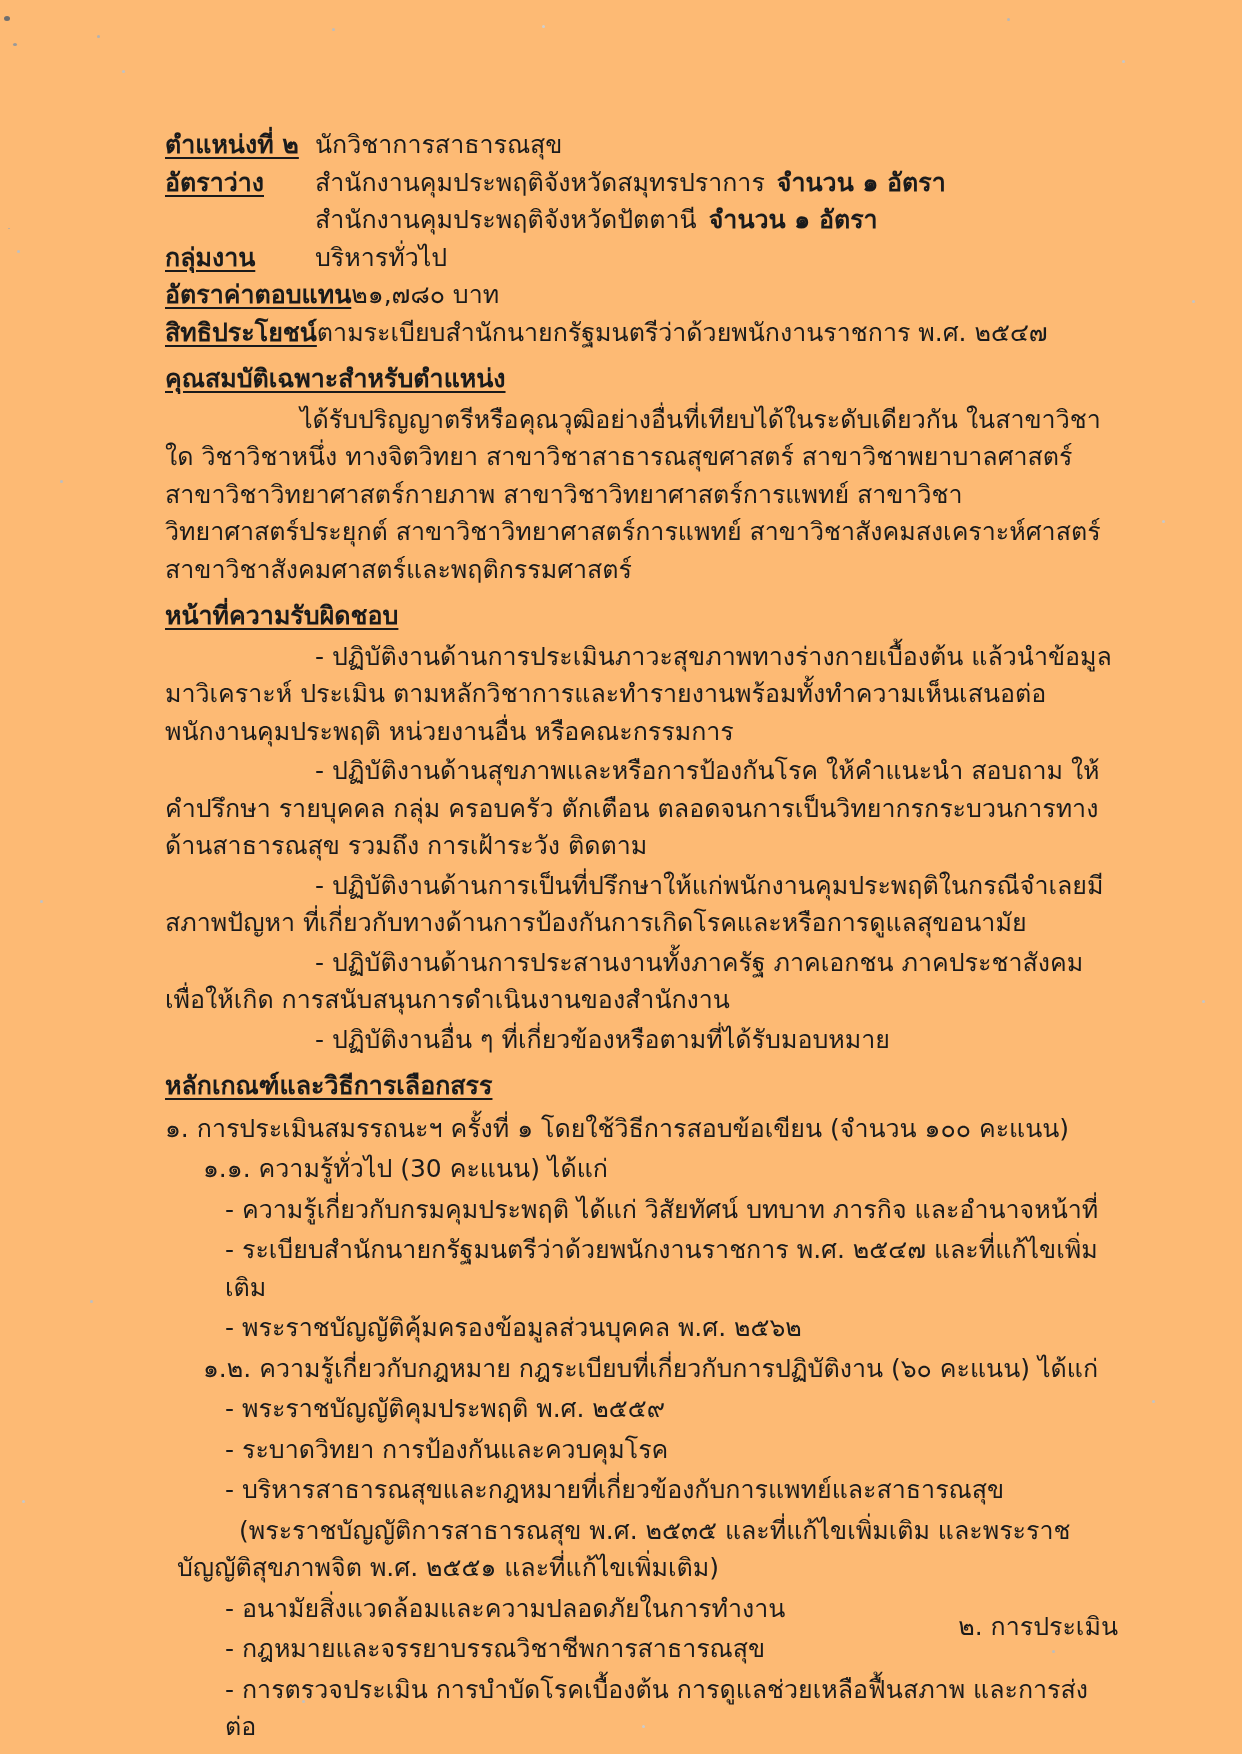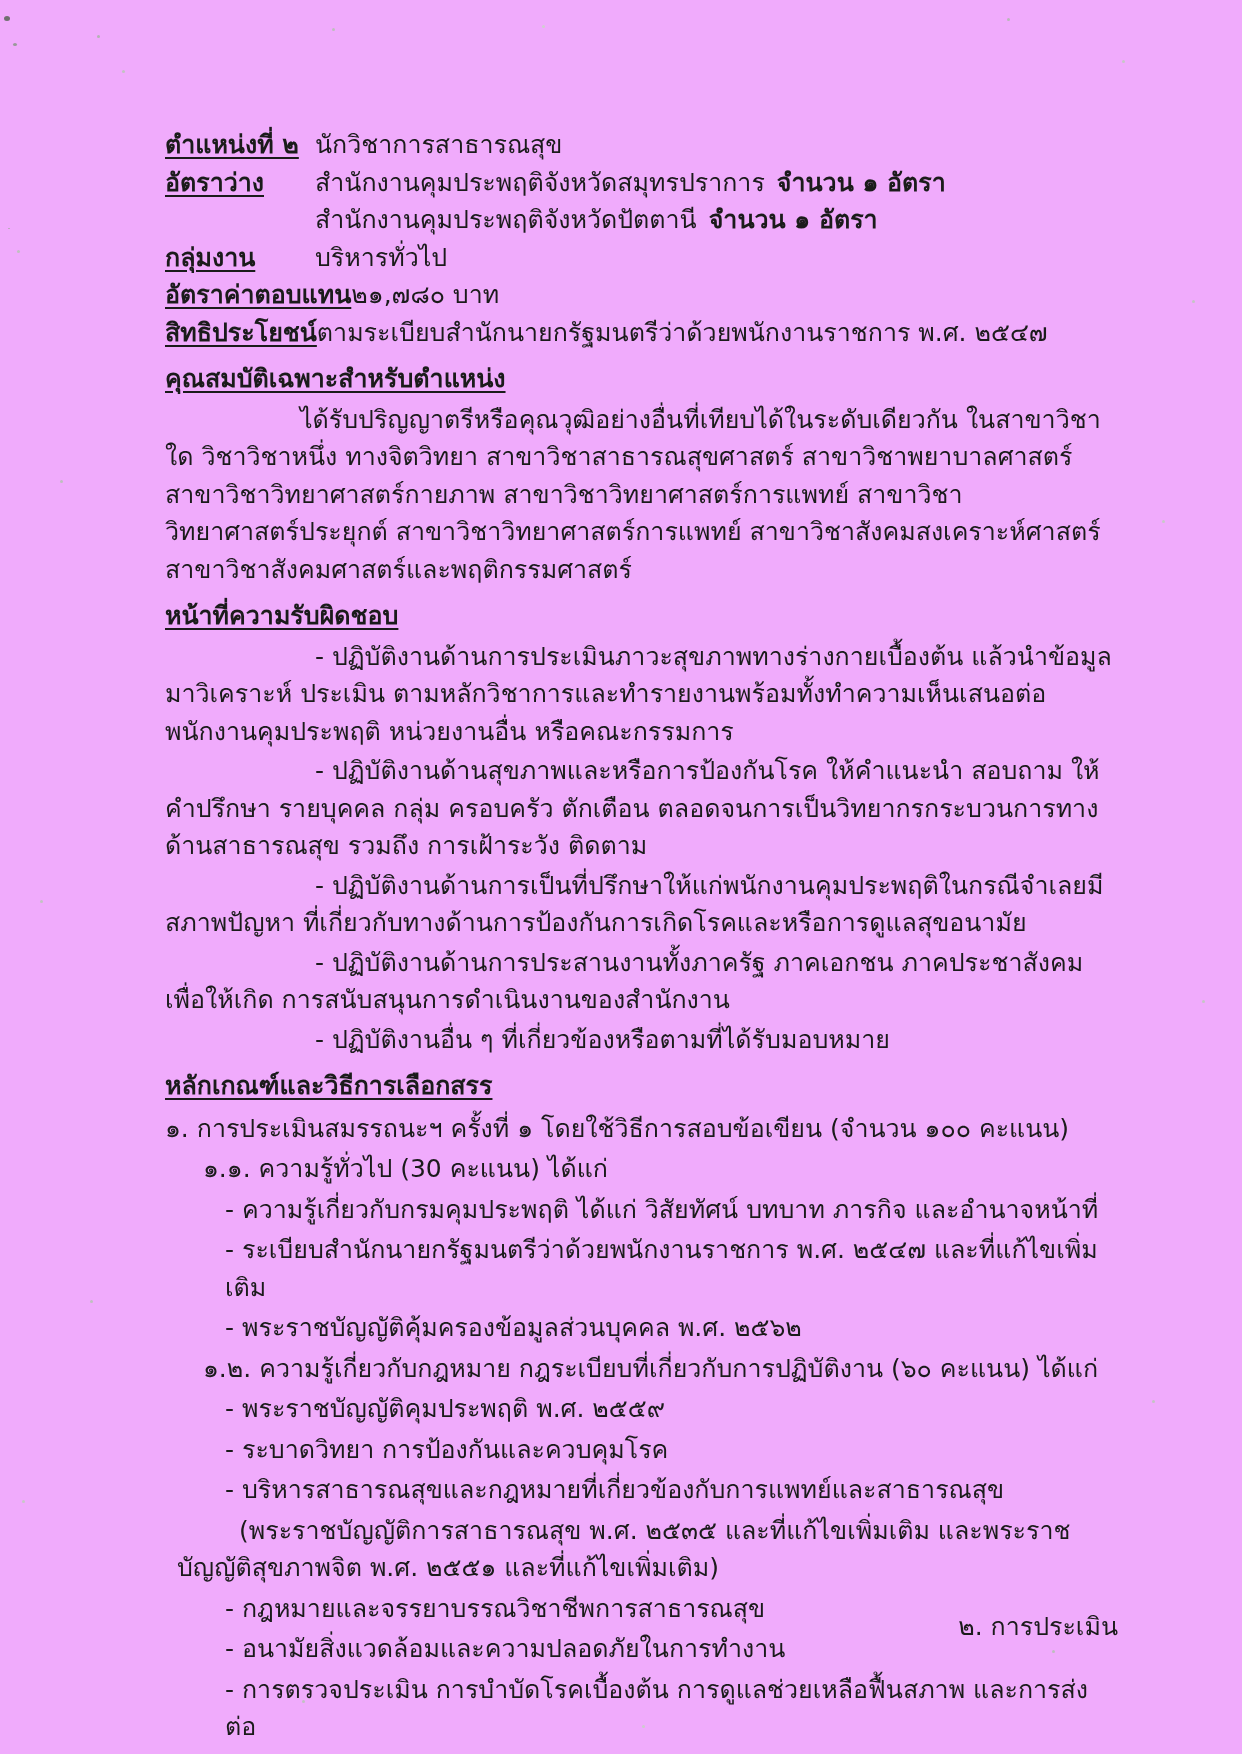--- a/index.html
+++ b/index.html
@@ -1,20 +1,20 @@
 <!DOCTYPE html>
 <html><head>
 <meta charset="utf-8">
 <style>
   html,body { margin:0; padding:0; background:#e8e8e8; }
   .page {
     position:relative;
     width:1242px; height:1754px;
     margin:0 auto;
-    background:#f0abfc;
+    background:#fdba74;
     font-family:"DejaVu Sans", sans-serif;
     color:#1b1b1b;
     overflow:hidden;
   }
   .content {
     position:absolute;
     left:165px; top:126px; width:948px;
     font-size:25px; line-height:1.5;
   }
   .frow { display:flex; align-items:baseline; }
@@ -122,21 +122,21 @@
     <div class="c-sub-title">๑.๑. ความรู้ทั่วไป  (30 คะแนน) ได้แก่</div>
     <div class="c-li">- ความรู้เกี่ยวกับกรมคุมประพฤติ ได้แก่ วิสัยทัศน์ บทบาท ภารกิจ และอำนาจหน้าที่</div>
     <div class="c-li">- ระเบียบสำนักนายกรัฐมนตรีว่าด้วยพนักงานราชการ พ.ศ. ๒๕๔๗ และที่แก้ไขเพิ่มเติม</div>
     <div class="c-li">- พระราชบัญญัติคุ้มครองข้อมูลส่วนบุคคล พ.ศ. ๒๕๖๒</div>
 
     <div class="c-sub-title">๑.๒. ความรู้เกี่ยวกับกฎหมาย กฎระเบียบที่เกี่ยวกับการปฏิบัติงาน (๖๐ คะแนน) ได้แก่</div>
     <div class="c-li">- พระราชบัญญัติคุมประพฤติ พ.ศ. ๒๕๕๙</div>
     <div class="c-li">- ระบาดวิทยา การป้องกันและควบคุมโรค</div>
     <div class="c-li">- บริหารสาธารณสุขและกฎหมายที่เกี่ยวข้องกับการแพทย์และสาธารณสุข</div>
     <p class="c-note">(พระราชบัญญัติการสาธารณสุข พ.ศ. ๒๕๓๕ และที่แก้ไขเพิ่มเติม และพระราชบัญญัติสุขภาพจิต พ.ศ. ๒๕๕๑ และที่แก้ไขเพิ่มเติม)</p>
+    <div class="c-li">- อนามัยสิ่งแวดล้อมและความปลอดภัยในการทำงาน</div>
     <div class="c-li">- กฎหมายและจรรยาบรรณวิชาชีพการสาธารณสุข</div>
-    <div class="c-li">- อนามัยสิ่งแวดล้อมและความปลอดภัยในการทำงาน</div>
     <div class="c-li">- การตรวจประเมิน การบำบัดโรคเบื้องต้น การดูแลช่วยเหลือฟื้นสภาพ และการส่งต่อ</div>
     <div class="c-li">- การส่งเสริมสุขภาพ สุขศึกษาและพฤติกรรมศาสตร์</div>
 
   </div>
 
   <div class="footer-marker">๒. การประเมิน</div>
 </div>
 
 </body></html>

